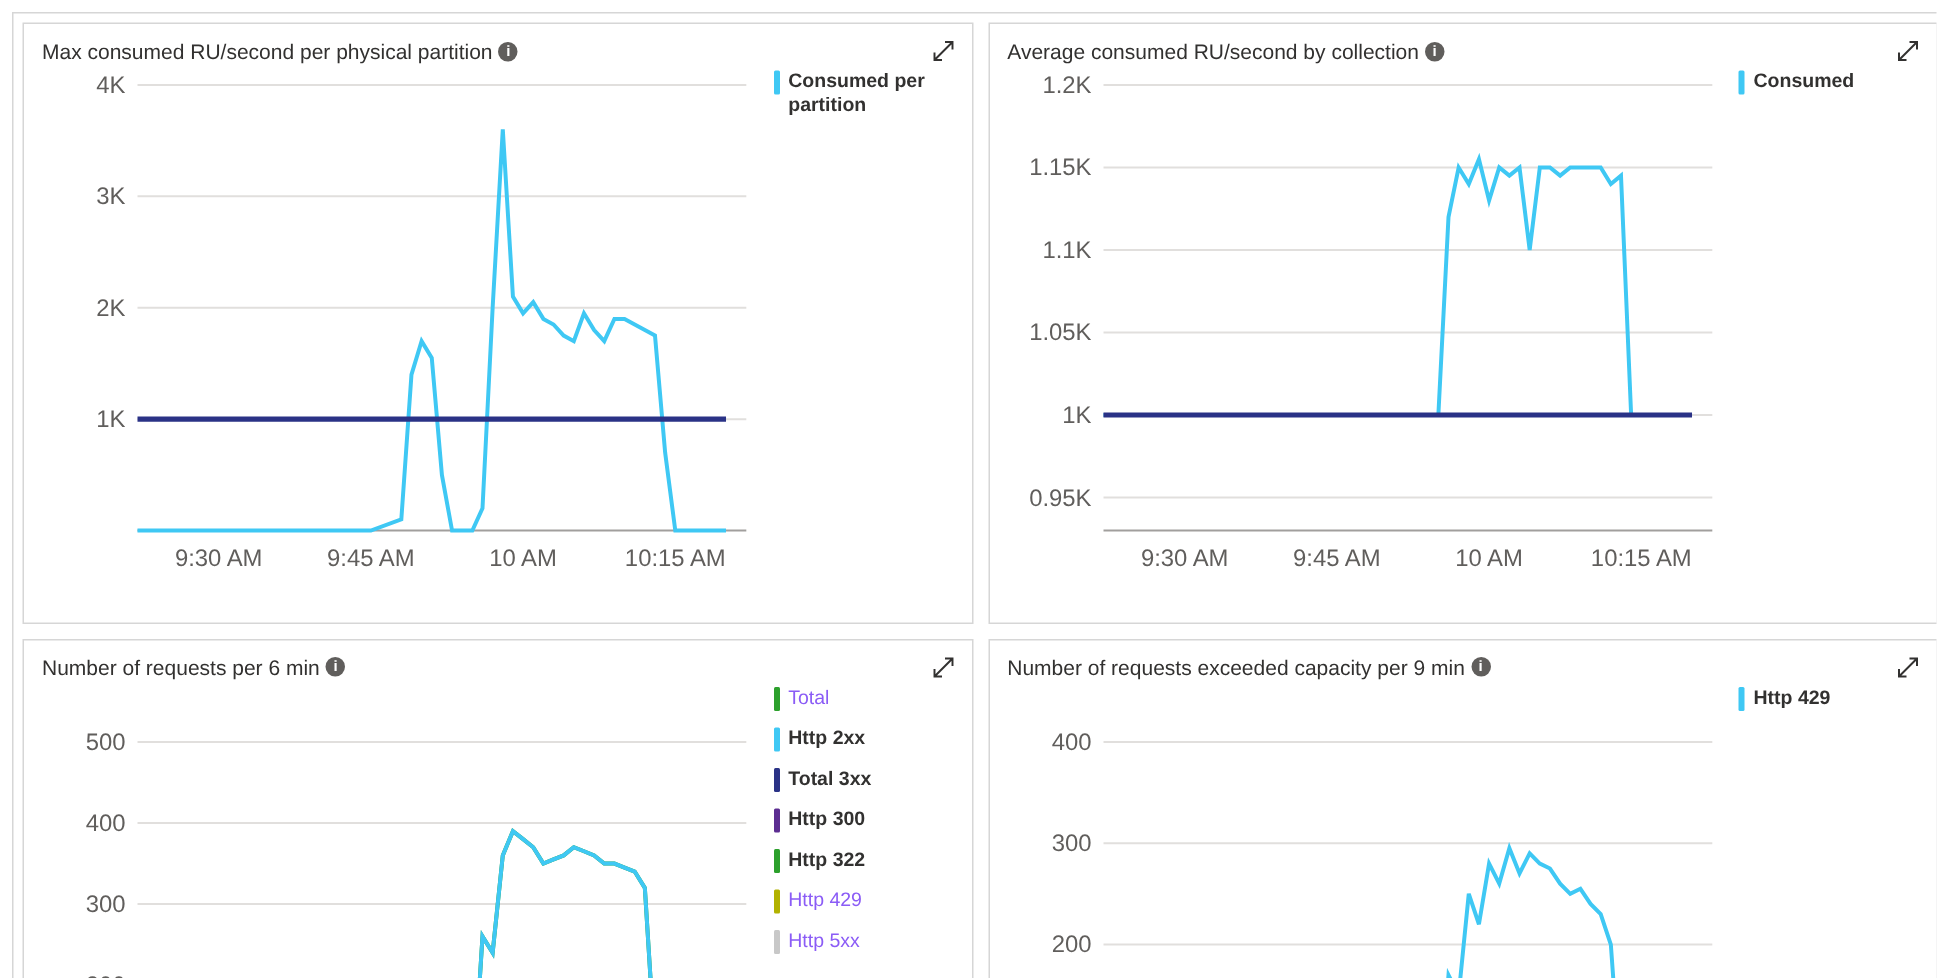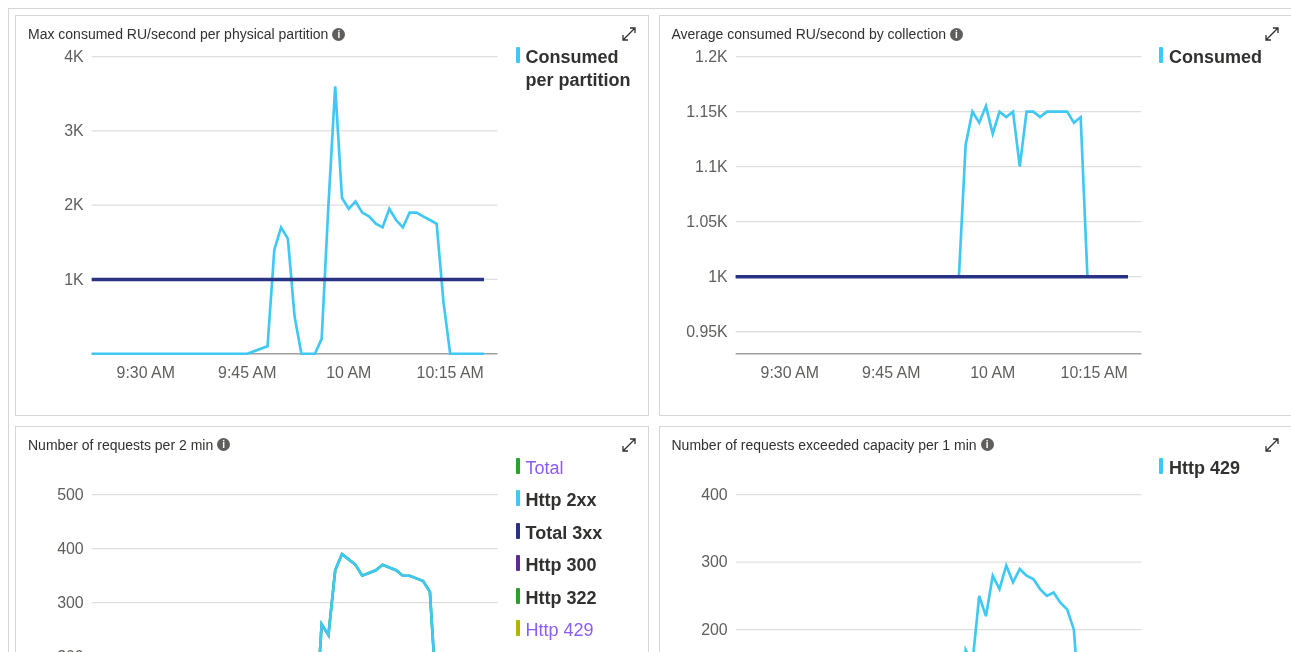--- a/index.html
+++ b/index.html
@@ -46,21 +46,21 @@
   .expand-arrow { font-size:16px; color:#323130; cursor:pointer; }
   .chart-body { flex:1; display:flex; }
   .chart-plot {
     flex:1;
     position:relative;
   }
   .legend-col {
     width: 130px;
     padding-left: 10px;
     display:flex; flex-direction:column; gap:10px;
-    font-size:18px;
+    font-size:13px;
   }
   .legend-item { display:flex; gap:6px; align-items:flex-start; line-height:1.25;}
   .legend-swatch { width:4px; min-width:4px; height:16px; border-radius:1px; margin-top:1px;}
   .legend-bold { font-weight:600; color:#323130; }
   .legend-normal { color:#8b5cf6; }
   svg { display:block; }
   .axis-text { font-size:12px; fill:#605e5c; }
   .grid-line { stroke:#e1dfdd; stroke-width:1; }
   .baseline { stroke:#a19f9d; stroke-width:1; }
 </style>
@@ -151,21 +151,21 @@
           <span class="legend-swatch" style="background:#3fc8f4"></span>
           <span class="legend-bold">Consumed</span>
         </div>
       </div>
     </div>
   </div>
 
   <div class="card">
     <div class="card-header">
       <div class="card-title-wrap">
-        <span>Number of requests per 2 min</span>
+        <span>Number of requests per 6 min</span>
         <span class="info-circle">i</span>
       </div>
       <span class="expand-arrow">
         <svg width="14" height="14" viewBox="0 0 14 14">
             <path d="M1 13 L13 1 M8 1 H13 V6 M6 13 H1 V8" stroke="#323130" stroke-width="1.3" fill="none"></path>
           </svg>
       </span>
     </div>
     <div class="chart-body">
       <div class="chart-plot">
@@ -225,21 +225,21 @@
             <span class="legend-swatch" style="background:#c8c8c8"></span>
             <span class="legend-normal">Http 5xx</span>
           </div>
       </div>
     </div>
   </div>
 
   <div class="card">
     <div class="card-header">
       <div class="card-title-wrap">
-        <span>Number of requests exceeded capacity per 1 min</span>
+        <span>Number of requests exceeded capacity per 9 min</span>
         <span class="info-circle">i</span>
       </div>
       <span class="expand-arrow">
         <svg width="14" height="14" viewBox="0 0 14 14">
             <path d="M1 13 L13 1 M8 1 H13 V6 M6 13 H1 V8" stroke="#323130" stroke-width="1.3" fill="none"></path>
           </svg>
       </span>
     </div>
     <div class="chart-body">
       <div class="chart-plot">

